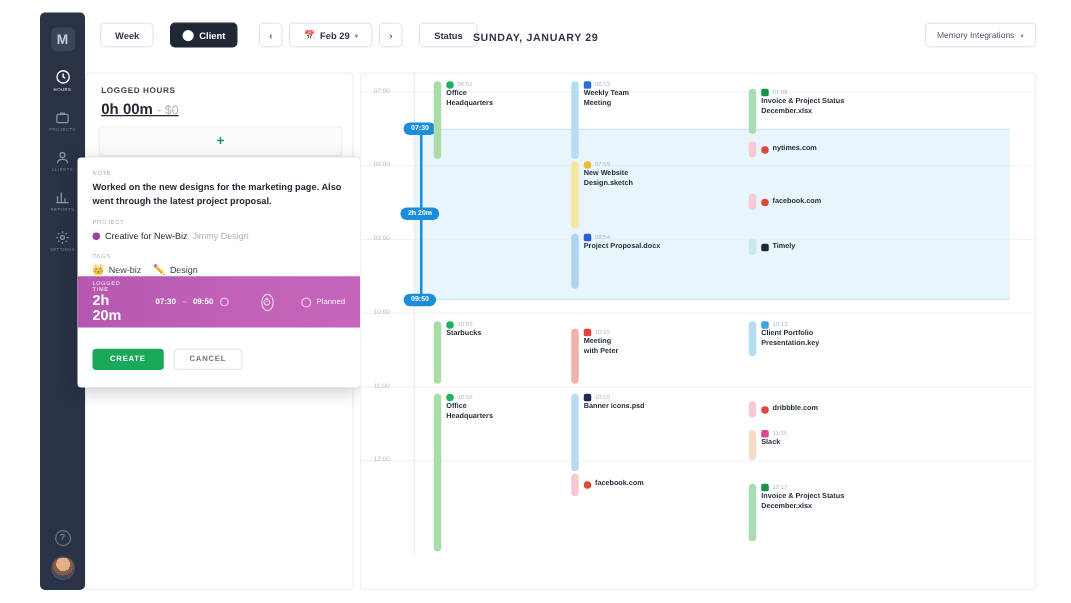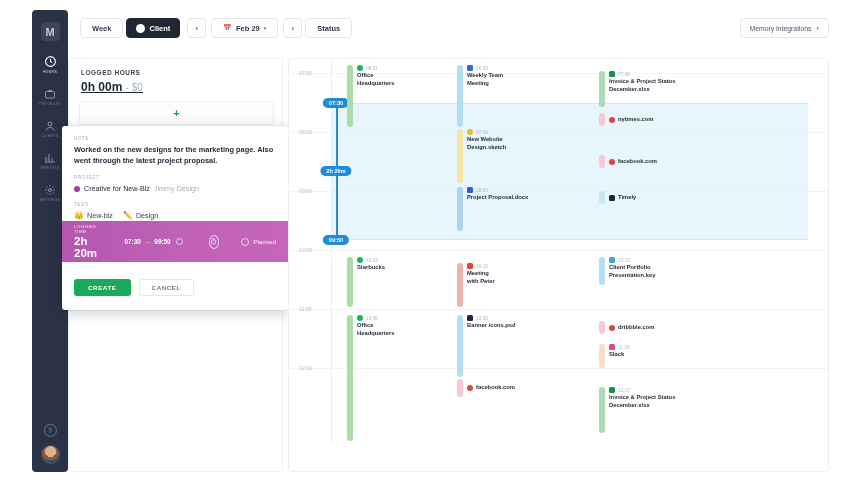--- a/index.html
+++ b/index.html
@@ -34,21 +34,21 @@
     border:1px solid #6a7488; color:#97a0b1; font-size:7px;
     display:flex; align-items:center; justify-content:center; margin-bottom:8px;
   }
   .avatar {
     width:19px; height:19px; border-radius:50%;
     background:radial-gradient(circle at 50% 32%, #e0b08a 0 38%, #8a5a3c 39% 62%, #3d4a63 63% 100%);
     border:1px solid #4a5466;
   }
 
   
-  .toolbar { position:absolute; left:80px; top:18px; display:flex; align-items:center; gap:3px; }
+  .toolbar { position:absolute; left:80px; top:18px; display:flex; align-items:center; gap:13px; }
   .tb-btn {
     height:20px; padding:0 11px; border:1px solid #e2e6ec; border-radius:4px;
     background:#fff; color:#2f3748; font-size:7.5px; font-weight:bold;
     display:flex; align-items:center; justify-content:center; white-space:nowrap;
   }
   .tb-btn.dark { background:#1f2735; border-color:#1f2735; color:#fff; gap:4px; padding:0 9px; }
   .tb-btn.arrow { padding:0; width:19px; color:#515b6d; font-size:8px; }
   .tb-btn.date { gap:4px; }
   .mem-dot { width:9px; height:9px; border-radius:50%; background:#fff; display:inline-block; }
   .cal-ic { font-size:7px; color:#78818f; }
@@ -243,20 +243,21 @@
       <div class="tb-btn date">
         <span class="cal-ic">📅</span>
         <span>Feb 29</span>
         <span class="caret">▾</span>
       </div>
       <div class="tb-btn arrow">›</div>
     </div>
     <div class="tb-btn">Status</div>
   </div>
 
+  <div class="page-title">SUNDAY, JANUARY 29</div>
 
   <div class="integrations">
     <span>Memory Integrations</span>
     <span class="caret">▾</span>
   </div>
 
   <div class="logged-panel">
     <div class="lp-label">LOGGED HOURS</div>
     <div class="lp-total">
       <span>0h 00m</span>

